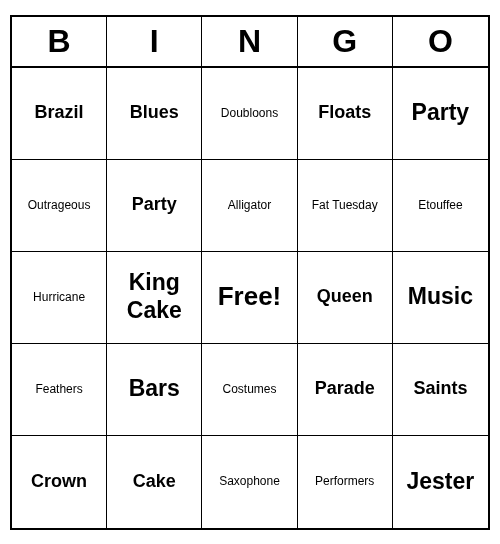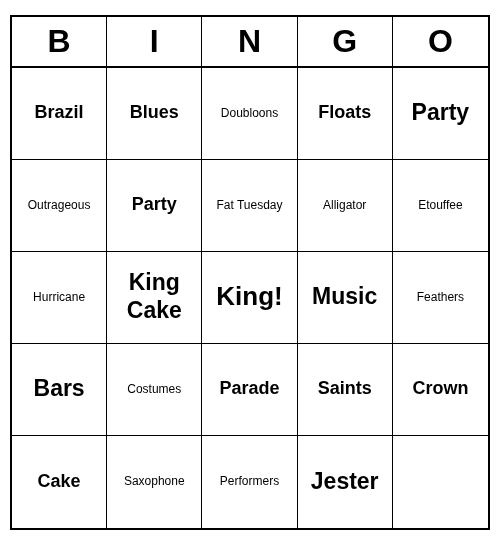--- a/index.html
+++ b/index.html
@@ -117,36 +117,39 @@
       <div class="bingo-cell">
         <span class="cell-text large">Party</span>
       </div>
       <div class="bingo-cell">
         <span class="cell-text small">Outrageous</span>
       </div>
       <div class="bingo-cell">
         <span class="cell-text medium">Party</span>
       </div>
       <div class="bingo-cell">
-        <span class="cell-text small">Fat Tuesday</span>
+        <span class="cell-text small">Alligator</span>
       </div>
       <div class="bingo-cell">
-        <span class="cell-text small">Alligator</span>
+        <span class="cell-text small">Fat Tuesday</span>
       </div>
       <div class="bingo-cell">
         <span class="cell-text small">Etouffee</span>
       </div>
       <div class="bingo-cell">
         <span class="cell-text small">Hurricane</span>
       </div>
       <div class="bingo-cell">
         <span class="cell-text large">King Cake</span>
       </div>
       <div class="bingo-cell">
-        <span class="cell-text xlarge">King!</span>
+        <span class="cell-text xlarge">Free!</span>
+      </div>
+      <div class="bingo-cell">
+        <span class="cell-text medium">Queen</span>
       </div>
       <div class="bingo-cell">
         <span class="cell-text large">Music</span>
       </div>
       <div class="bingo-cell">
         <span class="cell-text small">Feathers</span>
       </div>
       <div class="bingo-cell">
         <span class="cell-text large">Bars</span>
       </div>

